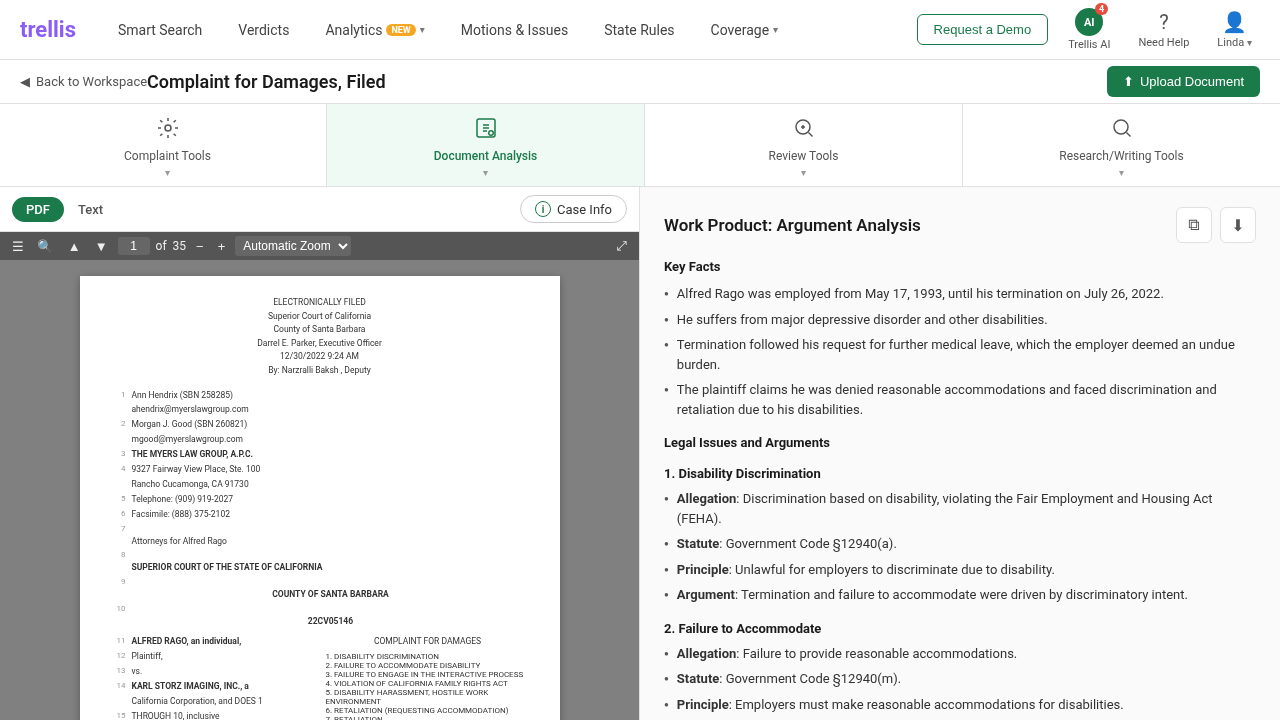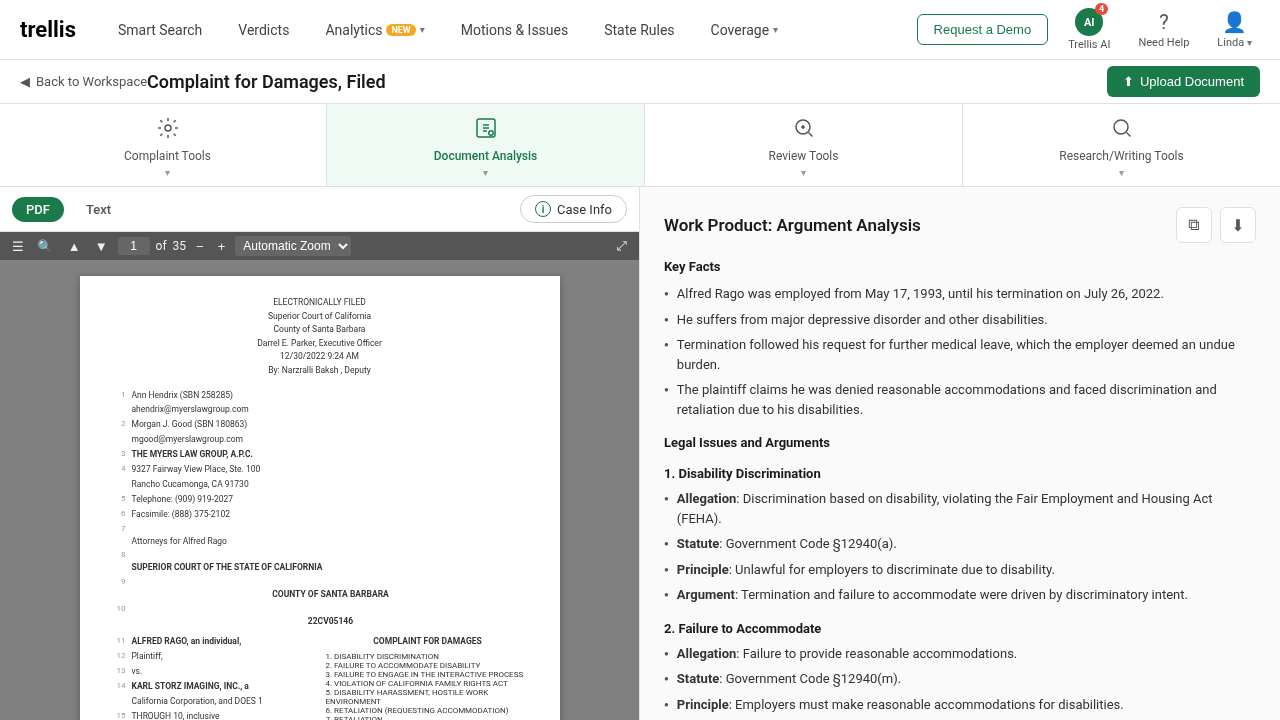--- a/index.html
+++ b/index.html
@@ -1,21 +1,21 @@
 <!DOCTYPE html>
 <html><head>
   <meta charset="utf-8">
   <style>
     * { margin: 0; padding: 0; box-sizing: border-box; }
     body { font-family: -apple-system, BlinkMacSystemFont, 'Segoe UI', Roboto, sans-serif; background: #f5f5f5; color: #333; font-size: 14px; }
 
     
     .topnav { background: #fff; border-bottom: 1px solid #e0e0e0; display: flex; align-items: center; height: 60px; padding: 0 20px; gap: 24px; }
     .logo { font-size: 22px; font-weight: 700; color: #1a1a1a; margin-right: 8px; }
-    .logo span { color: #000000; }
+    .logo span { color: #8b5cf6; }
     .nav-links { display: flex; align-items: center; gap: 16px; flex: 1; }
     .nav-link { padding: 6px 10px; font-size: 14px; color: #444; cursor: pointer; border-radius: 4px; display: flex; align-items: center; gap: 4px; white-space: nowrap; }
     .nav-link-wrap { position: relative; }
     .nav-right { display: flex; align-items: center; gap: 12px; }
     .btn-demo { border: 1.5px solid #1a7a4a; color: #1a7a4a; background: #fff; padding: 7px 16px; border-radius: 6px; cursor: pointer; font-size: 13px; font-weight: 500; white-space: nowrap; }
     .nav-icon-btn { display: flex; flex-direction: column; align-items: center; gap: 2px; cursor: pointer; padding: 4px 8px; border-radius: 4px; }
     .nav-icon-btn .icon-circle { width: 28px; height: 28px; background: #1a7a4a; border-radius: 50%; display: flex; align-items: center; justify-content: center; color: #fff; font-size: 12px; position: relative; }
     .nav-icon-btn .icon-circle .badge { background: #e74c3c; color: #fff; font-size: 9px; font-weight: 700; padding: 1px 4px; border-radius: 8px; position: absolute; top: -5px; right: -5px; }
     .nav-icon-btn .icon-label { font-size: 11px; color: #555; }
     .nav-icon-plain { display: flex; flex-direction: column; align-items: center; gap: 2px; cursor: pointer; padding: 4px 8px; }
@@ -38,21 +38,21 @@
     .tool-section .tool-label { font-size: 12px; color: #555; }
     .tool-section.active .tool-label { color: #1a7a4a; font-weight: 500; }
     .tool-chevron { font-size: 10px; color: #999; }
     .tool-section.active { background: #f0faf4; }
 
     
     .main { display: flex; height: calc(100vh - 60px - 44px - 72px); }
 
     
     .left-panel { width: 50%; background: #fff; display: flex; flex-direction: column; border-right: 1px solid #e0e0e0; }
-    .left-panel-toolbar { display: flex; align-items: center; padding: 8px 12px; background: #fff; border-bottom: 1px solid #e0e0e0; gap: 8px; }
+    .left-panel-toolbar { display: flex; align-items: center; padding: 8px 12px; background: #fff; border-bottom: 1px solid #e0e0e0; gap: 0; }
     .tab-pill { padding: 5px 14px; border-radius: 20px; font-size: 13px; cursor: pointer; font-weight: 500; }
     .tab-pill.active { background: #1a7a4a; color: #fff; }
     .tab-pill.inactive { color: #555; }
     .case-info-btn { display: flex; align-items: center; gap: 6px; border: 1px solid #ccc; border-radius: 20px; padding: 5px 14px; font-size: 13px; cursor: pointer; color: #333; margin-left: auto; }
     .case-info-icon { width: 16px; height: 16px; border-radius: 50%; border: 1.5px solid #1a7a4a; display: flex; align-items: center; justify-content: center; font-size: 10px; color: #1a7a4a; font-weight: 700; }
 
     
     .pdf-toolbar { display: flex; align-items: center; background: #555; padding: 4px 8px; gap: 6px; font-size: 12px; color: #eee; }
     .pdf-toolbar button { background: none; border: none; color: #eee; cursor: pointer; font-size: 13px; padding: 2px 4px; }
     .pdf-toolbar input { width: 32px; text-align: center; background: #666; border: none; color: #fff; border-radius: 3px; font-size: 12px; padding: 2px; }
@@ -227,21 +227,21 @@
         <div class="pdf-line">
             <span class="line-num">1</span>
             <span class="line-content">Ann Hendrix (SBN 258285)</span>
           </div>
         <div class="pdf-line">
             <span class="line-num"></span>
             <span class="line-content">ahendrix@myerslawgroup.com</span>
           </div>
         <div class="pdf-line">
             <span class="line-num">2</span>
-            <span class="line-content">Morgan J. Good (SBN 180863)</span>
+            <span class="line-content">Morgan J. Good (SBN 260821)</span>
           </div>
         <div class="pdf-line">
             <span class="line-num"></span>
             <span class="line-content">mgood@myerslawgroup.com</span>
           </div>
         <div class="pdf-line">
             <span class="line-num">3</span>
             <span class="line-content pdf-bold">THE MYERS LAW GROUP, A.P.C.</span>
           </div>
         <div class="pdf-line">
@@ -315,21 +315,21 @@
                 <span class="line-num"></span>
                 <span class="line-content">California Corporation, and DOES 1</span>
               </div>
             <div class="pdf-line">
                 <span class="line-num">15</span>
                 <span class="line-content">THROUGH 10, inclusive</span>
               </div>
 
           </div>
           <div>
-            <div style="font-weight:700;text-align:center;margin-bottom:6px;">COMPLAINT FOR DAMAGES</div>
+            <div style="font-weight:400;text-align:center;margin-bottom:6px;">COMPLAINT FOR DAMAGES</div>
             <div style="font-size:8px;">
               <div>1. DISABILITY DISCRIMINATION</div>
               <div>2. FAILURE TO ACCOMMODATE DISABILITY</div>
               <div>3. FAILURE TO ENGAGE IN THE INTERACTIVE PROCESS</div>
               <div>4. VIOLATION OF CALIFORNIA FAMILY RIGHTS ACT</div>
               <div>5. DISABILITY HARASSMENT, HOSTILE WORK ENVIRONMENT</div>
               <div>6. RETALIATION (REQUESTING ACCOMMODATION)</div>
               <div>7. RETALIATION</div>
 
             </div>

